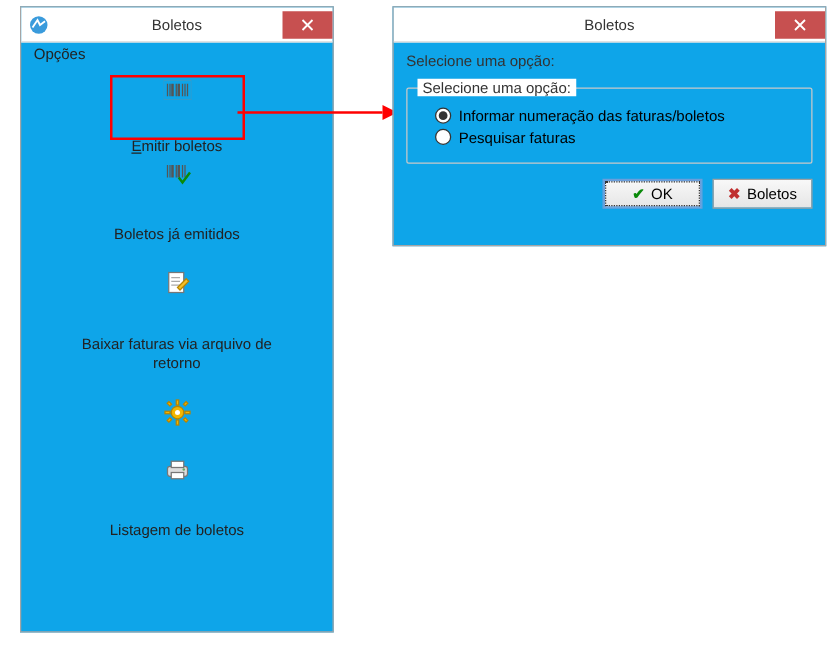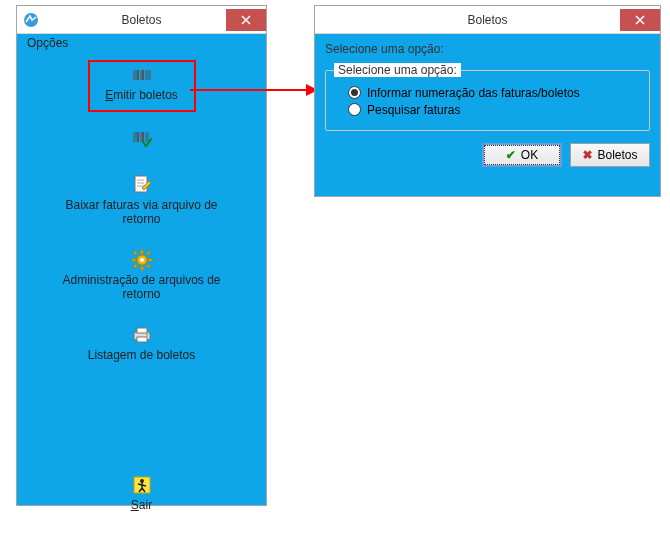--- a/index.html
+++ b/index.html
@@ -72,20 +72,21 @@
   .menu-item .icon {
     width: 22px; height: 22px;
     display: flex; align-items: center; justify-content: center;
     margin-bottom: 2px;
   }
   .menu-item .label {
     font-size: 12px;
     color: #222;
     text-align: center;
     line-height: 1.2;
+    margin-top: 28px;
   }
   .redbox {
     border: 2px solid #f00;
     width: 108px;
     height: 52px;
     padding-top: 2px;
     margin-top: 2px;
     margin-bottom: 10px;
   }
   .arrow {
@@ -212,20 +213,21 @@
               <line x1="5" y1="2" x2="5" y2="12"></line>
               <line x1="7" y1="2" x2="7" y2="12" stroke-width="2"></line>
               <line x1="10" y1="2" x2="10" y2="12"></line>
               <line x1="12" y1="2" x2="12" y2="12" stroke-width="2"></line>
               <line x1="15" y1="2" x2="15" y2="12"></line>
               <line x1="17" y1="2" x2="17" y2="12"></line>
             </g>
             <path d="M12 12 L15 16 L21 8" stroke="#0a8a0a" stroke-width="2" fill="none"></path>
           </svg>
       </span>
+      <span class="label">Boletos já emitidos</span>
     </div>
 
     <div class="menu-item">
       <span class="icon">
         <svg viewBox="0 0 20 22" width="20" height="22">
             <rect x="3" y="2" width="12" height="16" fill="#fff" stroke="#777"></rect>
             <line x1="5" y1="6" x2="12" y2="6" stroke="#aaa"></line>
             <line x1="5" y1="9" x2="12" y2="9" stroke="#aaa"></line>
             <line x1="5" y1="12" x2="12" y2="12" stroke="#aaa"></line>
             <path d="M10 14 L17 7 L19 9 L12 16 Z" fill="#f5c02a" stroke="#b88400"></path>
@@ -244,21 +246,20 @@
               <rect x="1" y="10" width="4" height="2"></rect>
               <rect x="17" y="10" width="4" height="2"></rect>
               <rect x="3" y="3" width="3" height="2" transform="rotate(45 4.5 4)"></rect>
               <rect x="16" y="16" width="3" height="2" transform="rotate(45 17.5 17)"></rect>
               <rect x="16" y="3" width="3" height="2" transform="rotate(-45 17.5 4)"></rect>
               <rect x="3" y="16" width="3" height="2" transform="rotate(-45 4.5 17)"></rect>
             </g>
             <circle cx="11" cy="11" r="2" fill="#fff"></circle>
           </svg>
       </span>
-      <span class="label">Administração de arquivos de retorno</span>
     </div>
 
     <div class="menu-item">
       <span class="icon">
         <svg viewBox="0 0 22 18" width="22" height="18">
             <rect x="3" y="6" width="16" height="8" rx="2" fill="#ddd" stroke="#777"></rect>
             <rect x="6" y="2" width="10" height="5" fill="#fff" stroke="#777"></rect>
             <rect x="6" y="11" width="10" height="5" fill="#fff" stroke="#777"></rect>
             <circle cx="16" cy="8.5" r="1" fill="#6a6"></circle>
           </svg>

